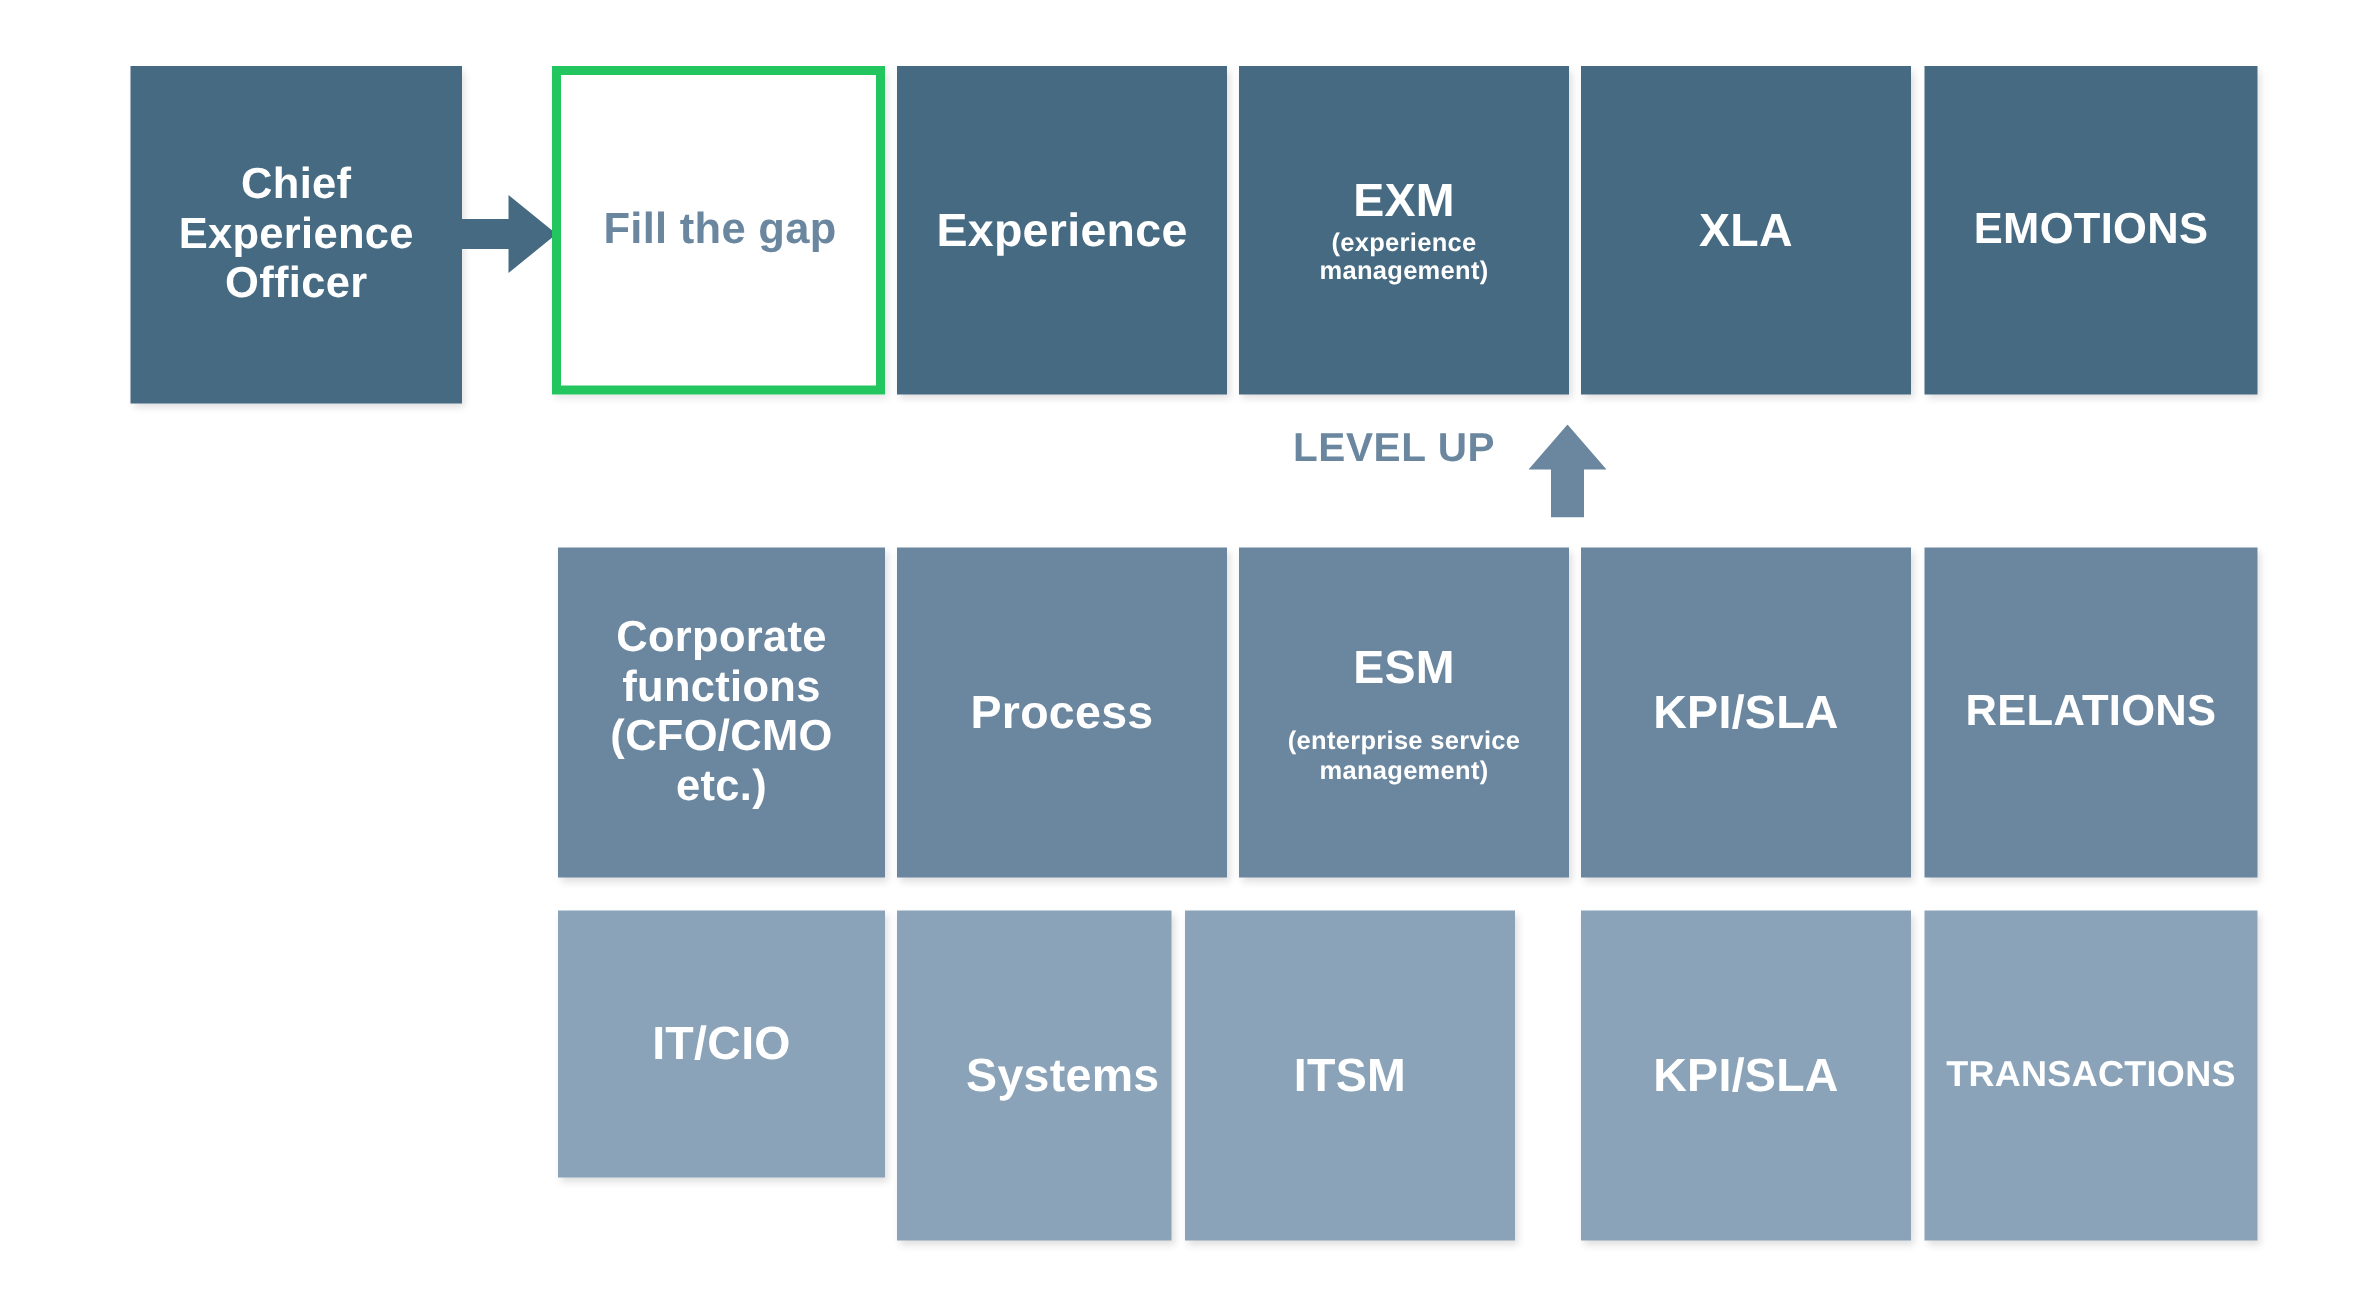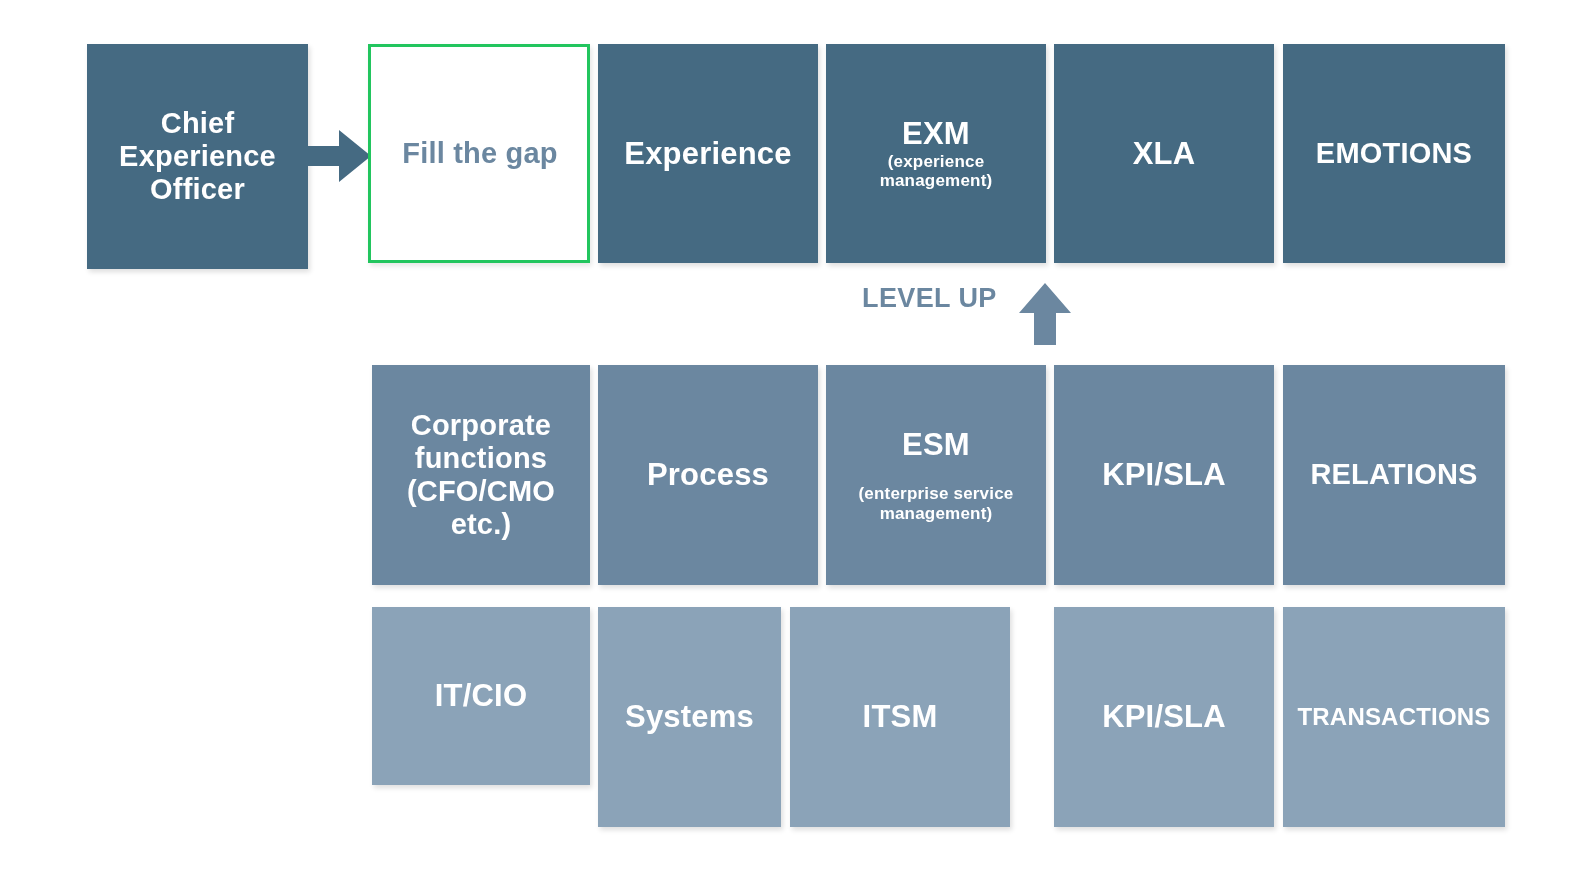--- a/index.html
+++ b/index.html
@@ -34,21 +34,21 @@
     letter-spacing: 0.2px;
     box-shadow: 2px 3px 5px rgba(0,0,0,0.13);
     padding: 4px 8px;
   }
 
   .tone-dark   { background: #456a82; }
   .tone-mid    { background: #6b87a0; }
   .tone-light  { background: #8ba3b8; }
   .tone-blank  {
     background: #ffffff;
-    border: 3px solid #22c55e;
+    border: 6px solid #22c55e;
     color: #6b87a0;
     box-shadow: 2px 3px 5px rgba(0,0,0,0.10);
     padding-left: 10px;
   }
 
   .cell .title {
     line-height: 1.14;
     white-space: pre-line;
   }
   .cell .sub {
@@ -164,21 +164,21 @@
   </div>
 
   <div class="cell tone-mid" style="left:1283px; top:365px; width:222px; height:220px;">
     <div class="title t-md">RELATIONS</div>
   </div>
 
   <div class="cell tone-light" style="left:372px; top:607px; width:218px; height:178px;">
     <div class="title t-lg">IT/CIO</div>
   </div>
 
-  <div class="cell tone-light" style="left:598px; top:607px; width:183px; height:220px;">
+  <div class="cell tone-light" style="left:598px; top:607px; width:183px; height:220px;align-items:flex-end;">
     <div class="title t-lg">Systems</div>
   </div>
 
   <div class="cell tone-light" style="left:790px; top:607px; width:220px; height:220px;">
     <div class="title t-lg">ITSM</div>
   </div>
 
   <div class="cell tone-light" style="left:1054px; top:607px; width:220px; height:220px;">
     <div class="title t-lg">KPI/SLA</div>
   </div>

